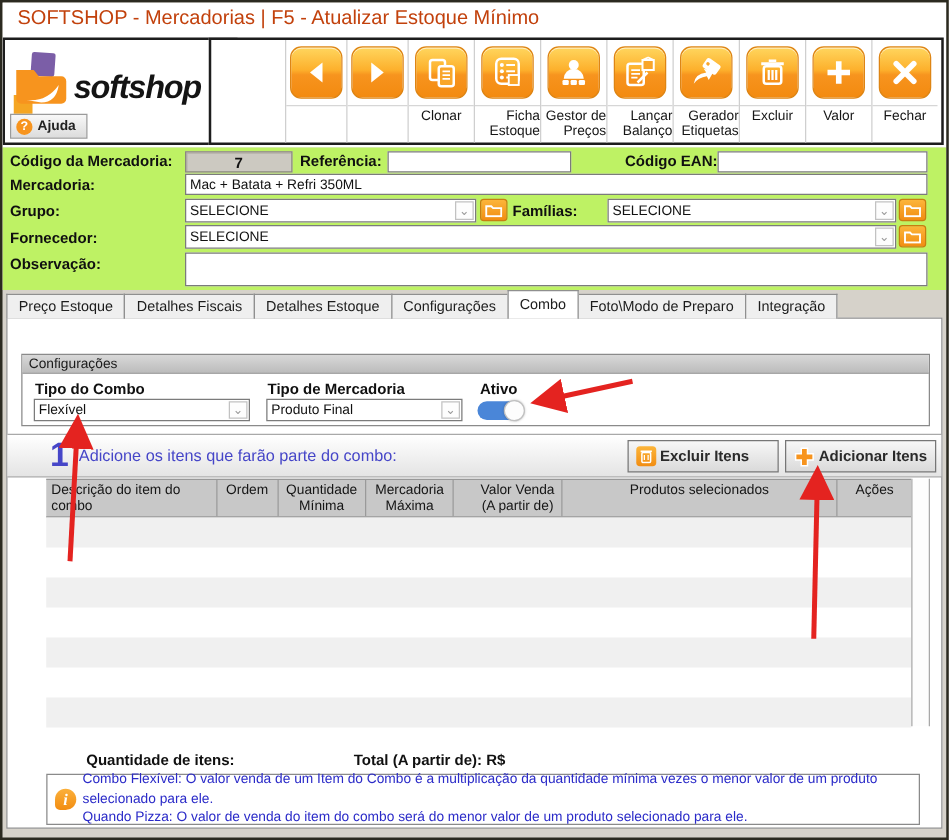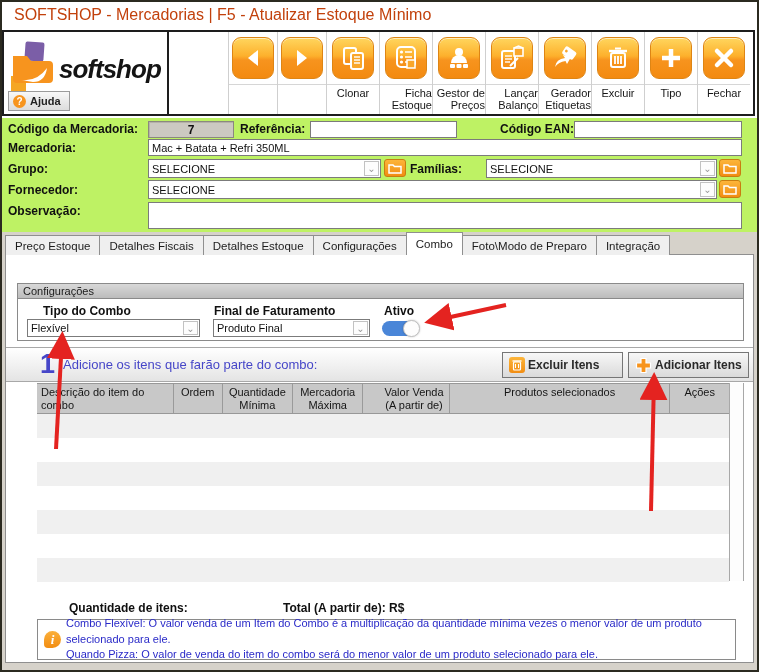--- a/index.html
+++ b/index.html
@@ -273,21 +273,21 @@
       </div>
       <div class="tb-cell">
         <div class="tb-icon-zone">
             <div class="tb-btn">
           <svg width="26" height="26" viewBox="0 0 26 26">
             <line x1="13" y1="4" x2="13" y2="22" stroke="#fff" stroke-width="4.5"></line>
             <line x1="4" y1="13" x2="22" y2="13" stroke="#fff" stroke-width="4.5"></line>
           </svg>
         </div>
           </div>
-        <div class="tb-label">Tipo</div>
+        <div class="tb-label">Valor</div>
       </div>
       <div class="tb-cell">
         <div class="tb-icon-zone">
             <div class="tb-btn">
           <svg width="24" height="24" viewBox="0 0 24 24">
             <line x1="5" y1="5" x2="19" y2="19" stroke="#fff" stroke-width="4.5" stroke-linecap="round"></line>
             <line x1="19" y1="5" x2="5" y2="19" stroke="#fff" stroke-width="4.5" stroke-linecap="round"></line>
           </svg>
         </div>
           </div>
@@ -350,26 +350,26 @@
     <div class="tab">Configurações</div>
     <div class="tab active">Combo</div>
     <div class="tab">Foto\Modo de Preparo</div>
     <div class="tab">Integração</div>
   </div>
 
   <div class="content">
 
     <div class="groupbox">
       <div class="groupbox-header">Configurações</div>
-      <span class="gb-label" style="left:25px; top:20px;">Tipo do Combo</span>
+      <span class="gb-label" style="left:10px; top:20px;">Tipo do Combo</span>
       <div class="sel" style="left:9px; top:35px; width:173px; height:18px;">
         <span>Flexível</span>
         <span class="chev">⌄</span>
       </div>
-      <span class="gb-label" style="left:196px; top:20px;">Final de Faturamento</span>
+      <span class="gb-label" style="left:196px; top:20px;">Tipo de Mercadoria</span>
       <div class="sel" style="left:195px; top:35px; width:157px; height:18px;">
         <span>Produto Final</span>
         <span class="chev">⌄</span>
       </div>
       <span class="gb-label" style="left:366px; top:20px;">Ativo</span>
       <div class="toggle" style="left:364px; top:37px;">
         <div class="knob"></div>
       </div>
     </div>
 

